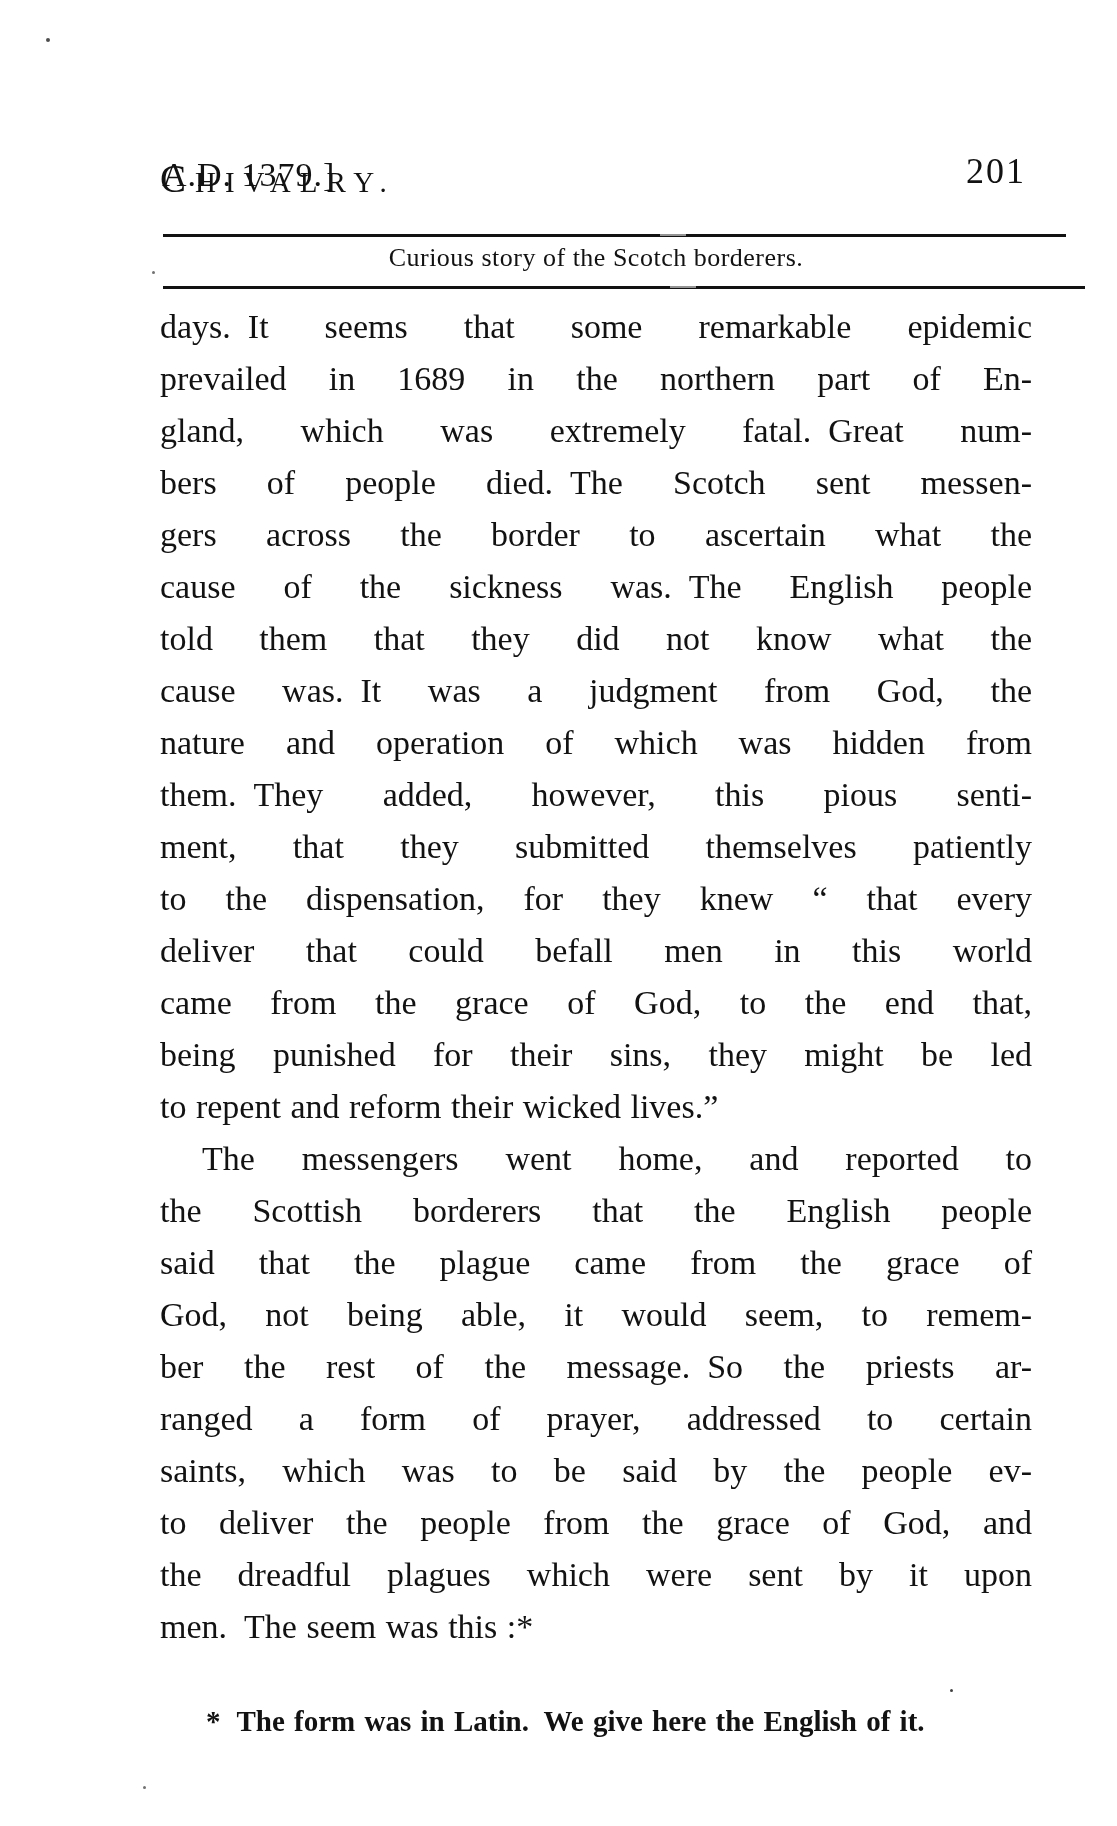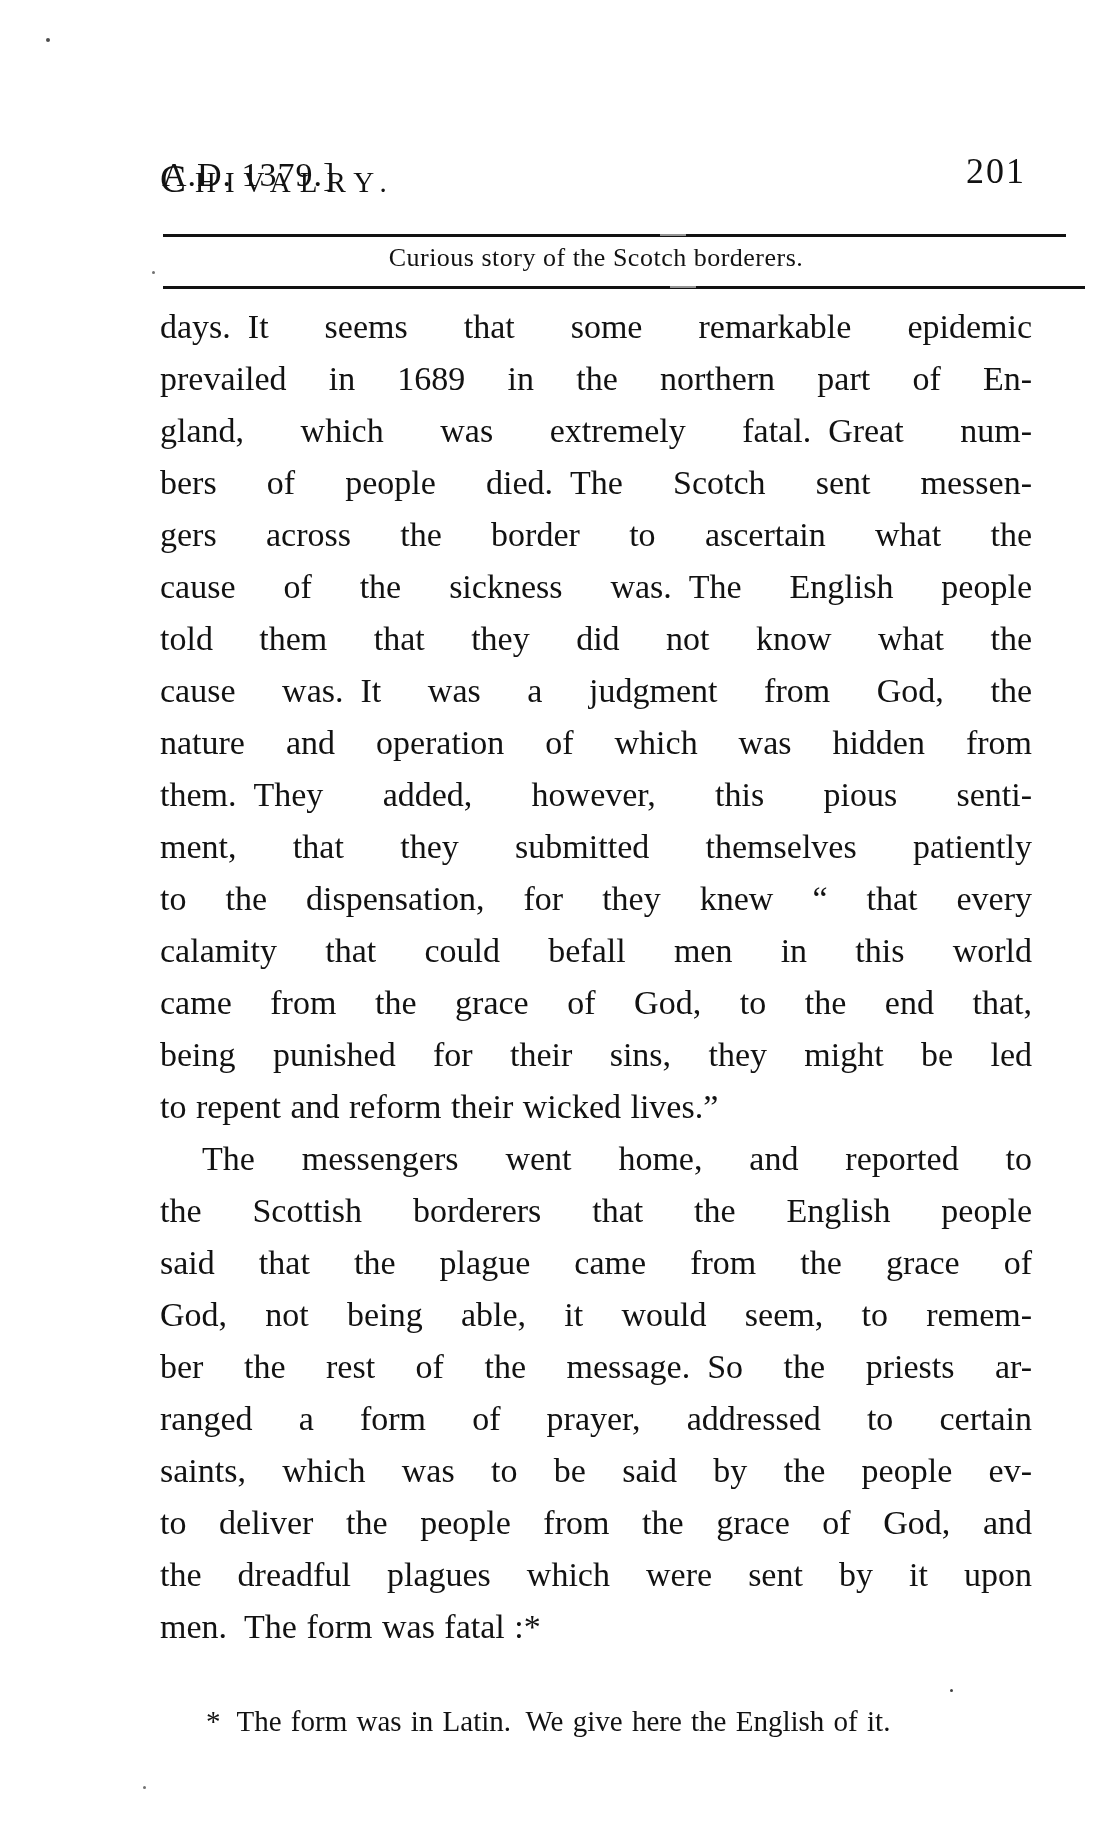--- a/index.html
+++ b/index.html
@@ -46,21 +46,21 @@
   }
   .body-text {
     position: absolute; left: 160px; top: 301px; width: 872px;
     font-size: 34px; line-height: 52px;
   }
   .line { text-align: justify; text-align-last: justify; word-spacing: 1px; }
   .line.end { text-align-last: left; }
   .para.indent .line.first { text-indent: 42px; }
   .footnote {
     position: absolute; left: 184px; top: 1703px; width: 858px;
-    font-size: 29px; font-weight: normal; line-height: 36px;
+    font-size: 29px; font-weight: bold; line-height: 36px;
     word-spacing: 2px; white-space: nowrap;
   }
   .fn-marker { display: inline-block; margin-left: 22px; margin-right: 16px; }
   .speck {
     position: absolute; width: 4px; height: 4px; border-radius: 50%;
     background: var(--ink, #121212);
   }
   .speck.s1 { left: 46px;  top: 38px;   opacity: .75; }
   .speck.s2 { left: 152px; top: 271px;  opacity: .6; width: 3px; height: 3px; }
   .speck.s3 { left: 950px; top: 1689px; opacity: .8; width: 3px; height: 3px; }
@@ -90,36 +90,36 @@
         <div class="line">gland, which was extremely fatal. Great num-</div>
         <div class="line">bers of people died. The Scotch sent messen-</div>
         <div class="line">gers across the border to ascertain what the</div>
         <div class="line">cause of the sickness was. The English people</div>
         <div class="line">told them that they did not know what the</div>
         <div class="line">cause was. It was a judgment from God, the</div>
         <div class="line">nature and operation of which was hidden from</div>
         <div class="line">them. They added, however, this pious senti-</div>
         <div class="line">ment, that they submitted themselves patiently</div>
         <div class="line">to the dispensation, for they knew “ that every</div>
-        <div class="line">calamity that could befall men in this world</div>
+        <div class="line">deliver that could befall men in this world</div>
         <div class="line">came from the grace of God, to the end that,</div>
         <div class="line">being punished for their sins, they might be led</div>
         <div class="line end">to repent and reform their wicked lives.”</div>
       </div>
       <div class="para indent">
         <div class="line first">The messengers went home, and reported to</div>
         <div class="line">the Scottish borderers that the English people</div>
         <div class="line">said that the plague came from the grace of</div>
         <div class="line">God, not being able, it would seem, to remem-</div>
         <div class="line">ber the rest of the message. So the priests ar-</div>
         <div class="line">ranged a form of prayer, addressed to certain</div>
         <div class="line">saints, which was to be said by the people ev-</div>
         <div class="line">to deliver the people from the grace of God, and</div>
         <div class="line">the dreadful plagues which were sent by it upon</div>
-        <div class="line end">men. The form was fatal :*</div>
+        <div class="line end">men. The seem was this :*</div>
       </div>
     </div>
 
   <div class="footnote">
     <span class="fn-marker">*</span><span class="fn-text">The form was in Latin. We give here the English of it.</span>
   </div>
 
   <div class="speck s1"></div>
   <div class="speck s2"></div>
   <div class="speck s3"></div>

